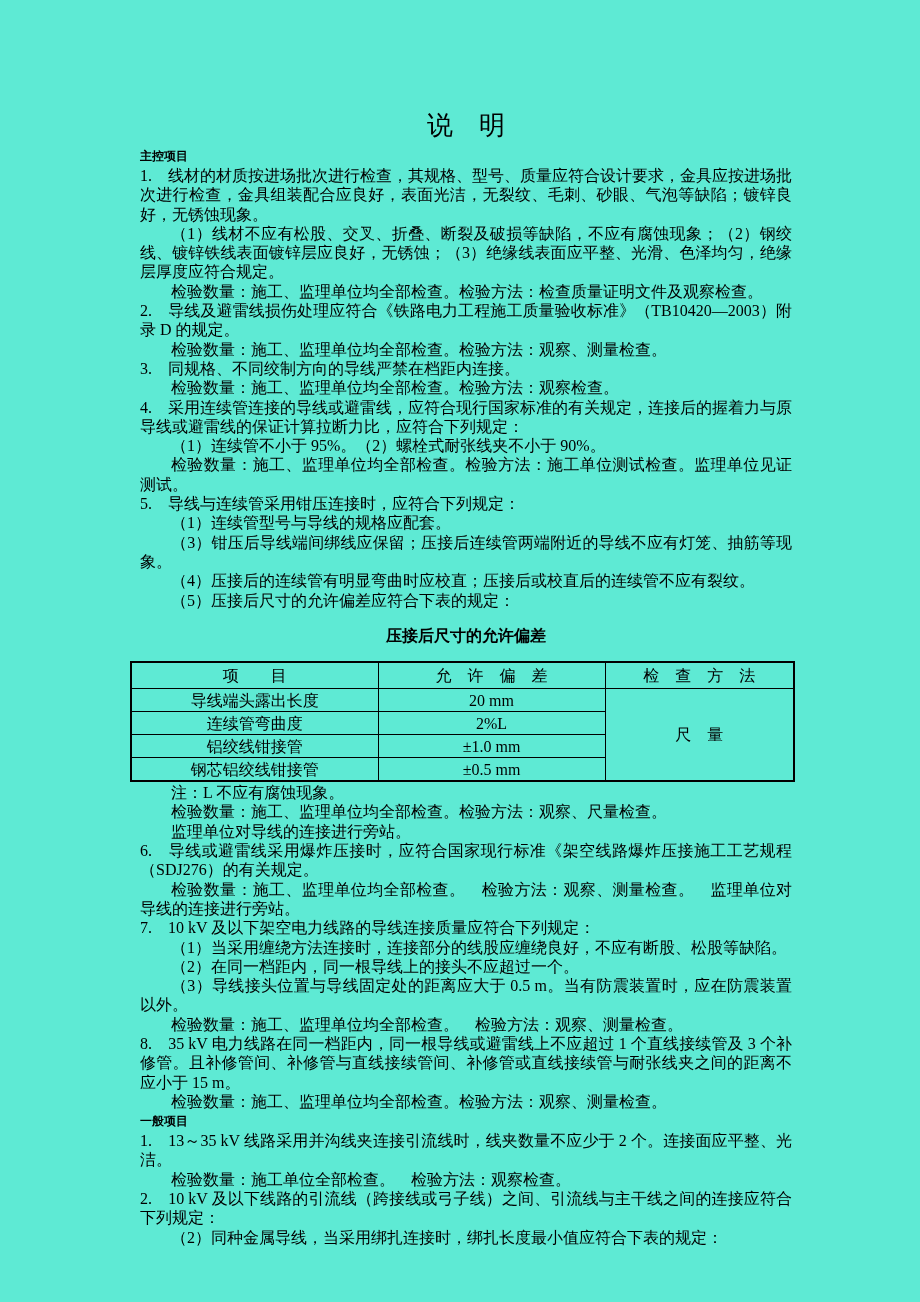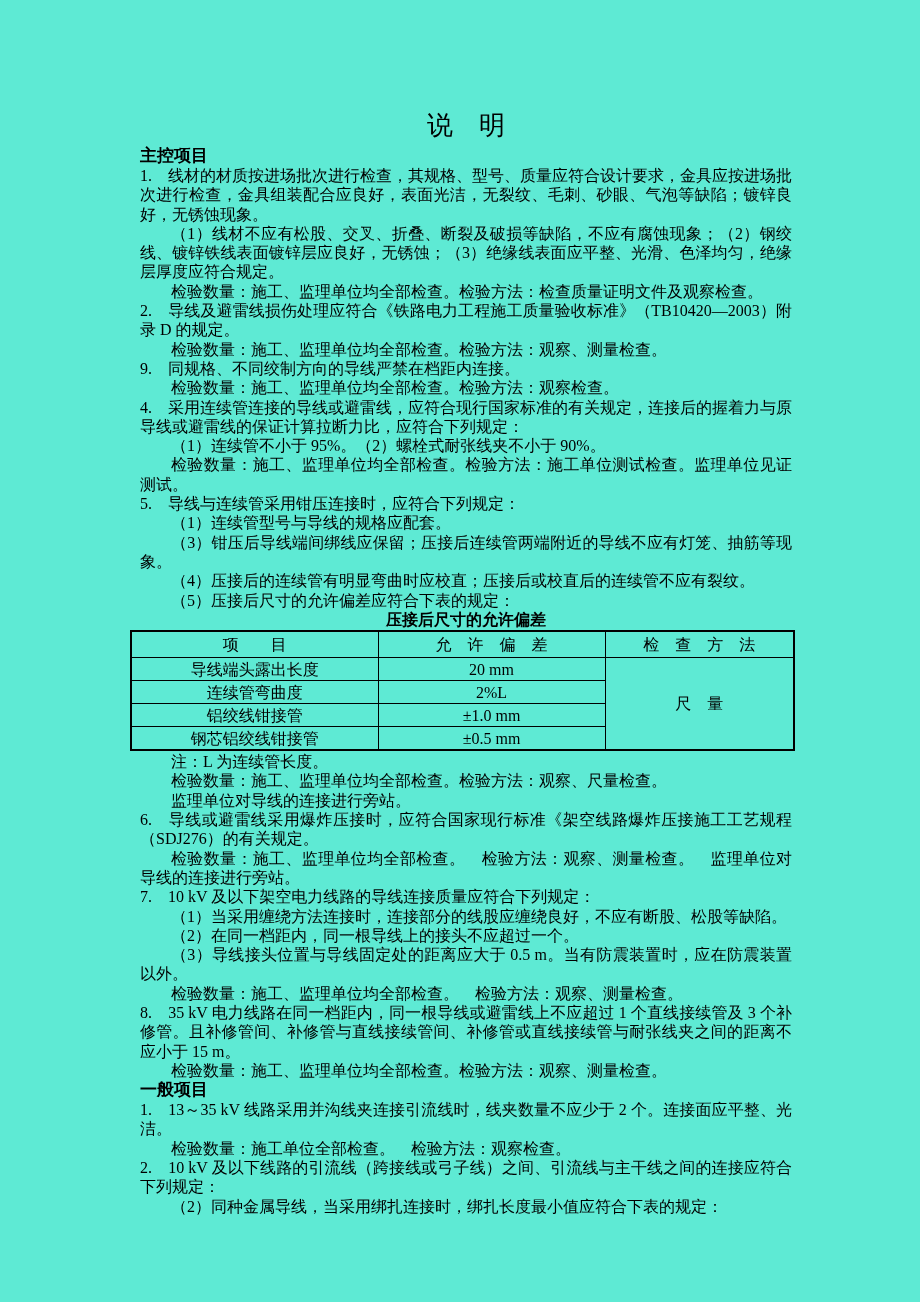--- a/index.html
+++ b/index.html
@@ -22,32 +22,32 @@
   }
   .doc-title{
     font-size:26px;
     line-height:32px;
     font-weight:400;
     text-align:center;
     margin:0 0 4px 0;
   }
   .sec-heading{
     font-family:"Liberation Sans","DejaVu Sans",sans-serif;
-    font-size:17px;
+    font-size:12px;
     line-height:20px;
     font-weight:bold;
     margin:0;
     text-align:left;
   }
   p{margin:0;}
   p.ind{text-indent:31px;}
   .tbl-title{
     font-weight:bold;
     text-align:center;
-    margin:0;
+    margin:16px;
   }
   table{
     border-collapse:collapse;
     table-layout:fixed;
     width:663px;
     margin:1px 0 1px -10px;
     border:2px solid #000;
   }
   th,td{
     border:1px solid #000;
@@ -68,21 +68,21 @@
 
     <h1 class="doc-title">说　明</h1>
 
     <h2 class="sec-heading">主控项目</h2>
 
     <p>1.　线材的材质按进场批次进行检查，其规格、型号、质量应符合设计要求，金具应按进场批次进行检查，金具组装配合应良好，表面光洁，无裂纹、毛刺、砂眼、气泡等缺陷；镀锌良好，无锈蚀现象。</p>
     <p class="ind">（1）线材不应有松股、交叉、折叠、断裂及破损等缺陷，不应有腐蚀现象；（2）钢绞线、镀锌铁线表面镀锌层应良好，无锈蚀；（3）绝缘线表面应平整、光滑、色泽均匀，绝缘层厚度应符合规定。</p>
     <p class="ind">检验数量：施工、监理单位均全部检查。检验方法：检查质量证明文件及观察检查。</p>
     <p>2.　导线及避雷线损伤处理应符合《铁路电力工程施工质量验收标准》（TB10420—2003）附录 D 的规定。</p>
     <p class="ind">检验数量：施工、监理单位均全部检查。检验方法：观察、测量检查。</p>
-    <p>9.　同规格、不同绞制方向的导线严禁在档距内连接。</p>
+    <p>3.　同规格、不同绞制方向的导线严禁在档距内连接。</p>
     <p class="ind">检验数量：施工、监理单位均全部检查。检验方法：观察检查。</p>
     <p>4.　采用连续管连接的导线或避雷线，应符合现行国家标准的有关规定，连接后的握着力与原导线或避雷线的保证计算拉断力比，应符合下列规定：</p>
     <p class="ind">（1）连续管不小于 95%。（2）螺栓式耐张线夹不小于 90%。</p>
     <p class="ind">检验数量：施工、监理单位均全部检查。检验方法：施工单位测试检查。监理单位见证测试。</p>
     <p>5.　导线与连续管采用钳压连接时，应符合下列规定：</p>
     <p class="ind">（1）连续管型号与导线的规格应配套。</p>
     <p class="ind">（3）钳压后导线端间绑线应保留；压接后连续管两端附近的导线不应有灯笼、抽筋等现象。</p>
     <p class="ind">（4）压接后的连续管有明显弯曲时应校直；压接后或校直后的连续管不应有裂纹。</p>
     <p class="ind">（5）压接后尺寸的允许偏差应符合下表的规定：</p>
 
@@ -113,21 +113,21 @@
           <td>铝绞线钳接管</td>
           <td>±1.0 mm</td>
         </tr>
         <tr>
           <td>钢芯铝绞线钳接管</td>
           <td>±0.5 mm</td>
         </tr>
       </tbody>
     </table>
 
-    <p class="ind">注：L 为连续管长度。</p>
+    <p class="ind">注：L 不应有腐蚀现象。</p>
     <p class="ind">检验数量：施工、监理单位均全部检查。检验方法：观察、尺量检查。</p>
     <p class="ind">监理单位对导线的连接进行旁站。</p>
     <p>6.　导线或避雷线采用爆炸压接时，应符合国家现行标准《架空线路爆炸压接施工工艺规程（SDJ276）的有关规定。</p>
     <p class="ind">检验数量：施工、监理单位均全部检查。　检验方法：观察、测量检查。　监理单位对导线的连接进行旁站。</p>
     <p>7.　10 kV 及以下架空电力线路的导线连接质量应符合下列规定：</p>
     <p class="ind">（1）当采用缠绕方法连接时，连接部分的线股应缠绕良好，不应有断股、松股等缺陷。</p>
     <p class="ind">（2）在同一档距内，同一根导线上的接头不应超过一个。</p>
     <p class="ind">（3）导线接头位置与导线固定处的距离应大于 0.5 m。当有防震装置时，应在防震装置以外。</p>
     <p class="ind">检验数量：施工、监理单位均全部检查。　检验方法：观察、测量检查。</p>
     <p>8.　35 kV 电力线路在同一档距内，同一根导线或避雷线上不应超过 1 个直线接续管及 3 个补修管。且补修管间、补修管与直线接续管间、补修管或直线接续管与耐张线夹之间的距离不应小于 15 m。</p>

